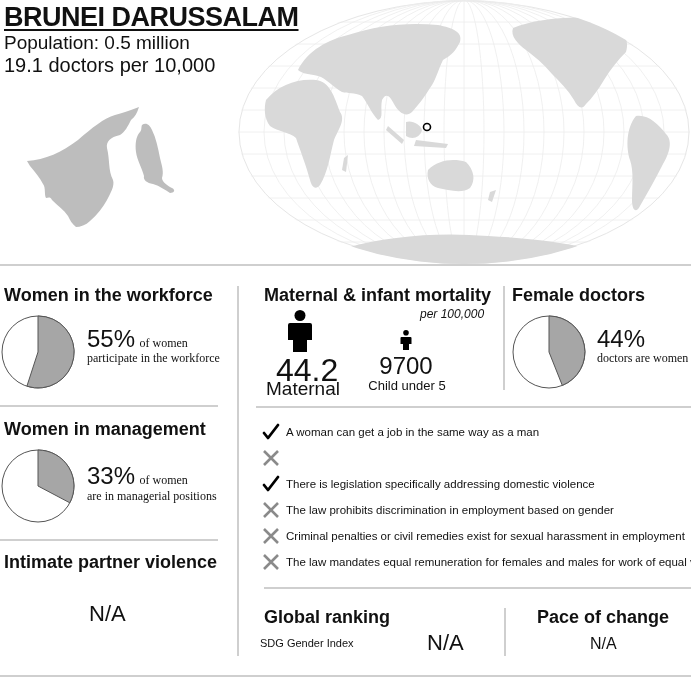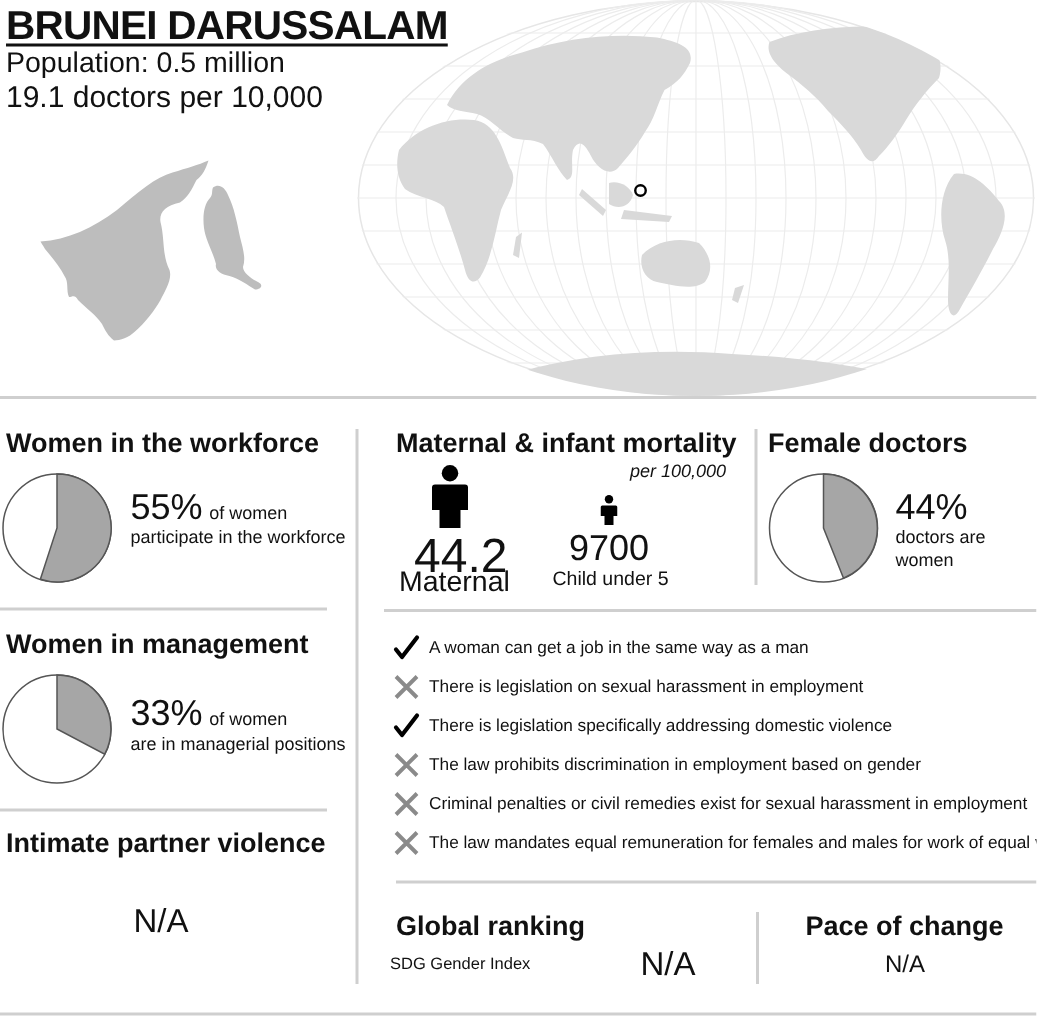--- a/index.html
+++ b/index.html
@@ -6,21 +6,21 @@
   html, body { width: 691px; height: 678px; background: #ffffff; overflow: hidden; }
   body { position: relative; font-family: "Liberation Sans", sans-serif; color: #111; }
   .abs { position: absolute; }
   .title { left: 4px; top: 1px; font-size: 27px; font-weight: bold; letter-spacing: -0.5px; text-decoration: underline; text-decoration-thickness: 2px; text-underline-offset: 3px; line-height: 32px; }
   .pop { left: 4px; top: 32px; font-size: 19px; line-height: 22px; }
   .docs { left: 4px; top: 55px; font-size: 20px; line-height: 20px; }
   .hline { height: 2px; background: #cfcfcf; }
   .vline { width: 2px; background: #cfcfcf; }
   .h2 { font-size: 18px; font-weight: bold; line-height: 22px; white-space: nowrap; }
   .bigpct { font-size: 24px; line-height: 26px; }
-  .small { font-size: 12px; line-height: 15px; }
+  .small { font-size: 12px; line-height: 15px; font-family: Liberation Serif, serif; }
   .legal-row { position: absolute; left: 262px; height: 20px; display: flex; align-items: center; font-size: 11.5px; white-space: nowrap; }
   .legal-row .ico { width: 18px; height: 18px; margin-right: 6px; display: inline-block; }
   .na { font-size: 22px; }
 </style>
 </head>
 <body>
 
 <div class="abs title">BRUNEI DARUSSALAM</div>
 <div class="abs pop">Population: 0.5 million</div>
 <div class="abs docs">19.1 doctors per 10,000</div>
@@ -147,21 +147,20 @@
 <div class="legal-row" style="top:422px">
   <svg class="ico" viewBox="0 0 18 18">
       <path d="M2,10 L6,15 L16,2" fill="none" stroke="#000" stroke-width="2.8" stroke-linecap="round" stroke-linejoin="round"></path>
     </svg>
   <span>A woman can get a job in the same way as a man</span>
 </div>
 <div class="legal-row" style="top:448px">
   <svg class="ico" viewBox="0 0 18 18">
       <path d="M2,2 L16,16 M16,2 L2,16" stroke="#8a8a8a" stroke-width="2.6"></path>
     </svg>
-  <span>There is legislation on sexual harassment in employment</span>
 </div>
 <div class="legal-row" style="top:474px">
   <svg class="ico" viewBox="0 0 18 18">
       <path d="M2,10 L6,15 L16,2" fill="none" stroke="#000" stroke-width="2.8" stroke-linecap="round" stroke-linejoin="round"></path>
     </svg>
   <span>There is legislation specifically addressing domestic violence</span>
 </div>
 <div class="legal-row" style="top:500px">
   <svg class="ico" viewBox="0 0 18 18">
       <path d="M2,2 L16,16 M16,2 L2,16" stroke="#8a8a8a" stroke-width="2.6"></path>

